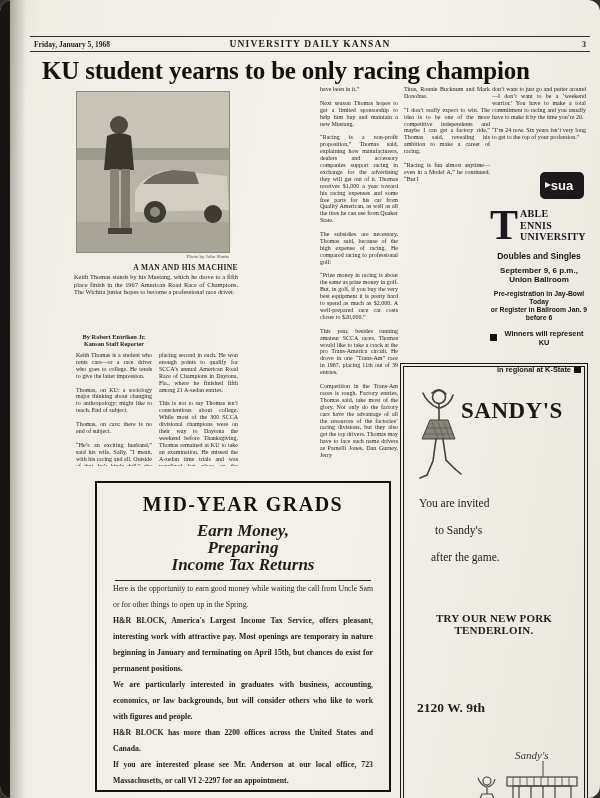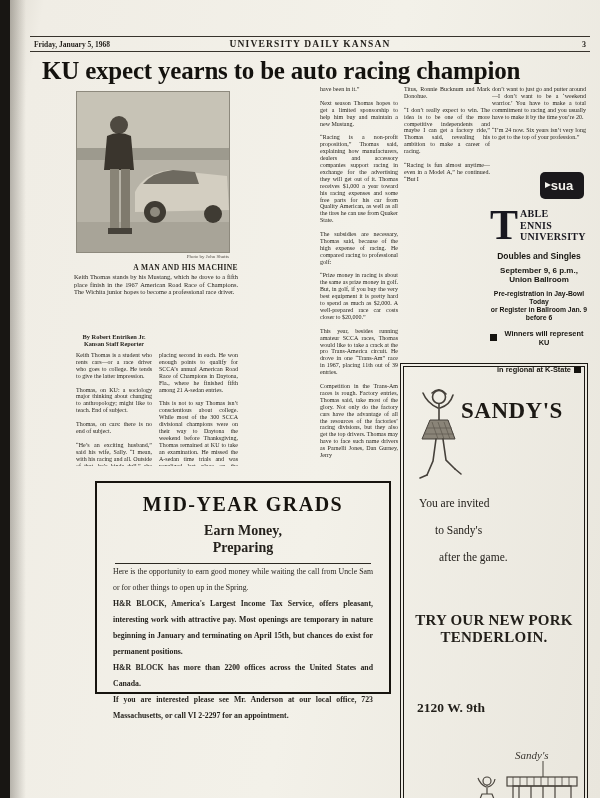--- a/index.html
+++ b/index.html
@@ -1,20 +1,20 @@
 <!DOCTYPE html>
 <html><head>
 <meta charset="utf-8">
 <style>
   * { margin:0; padding:0; box-sizing:border-box; }
   html,body { width:600px; height:798px; }
   body { background:#33302b; font-family:"Liberation Serif", serif; }
 
   #page{position:relative;width:600px;height:798px;overflow:hidden;color:#221f1a;
-        background:linear-gradient(100deg,#ddd9cf 0%,#f0ede5 6%,#f3f1e9 55%,#e9e6dd 100%);}
+        background:linear-gradient(100deg,#ddd9cf 0%,#f0ede5 6%,#f3f1e9 55%,#e9e6dd 100%);border-radius:12px;}
   .left-strip{position:absolute;left:0;top:0;width:10px;height:100%;background:#181613;}
   .left-strip::after{content:"";position:absolute;left:10px;top:0;width:16px;height:100%;
         background:linear-gradient(90deg,rgba(45,40,33,.30),rgba(45,40,33,0));}
 
   .masthead{position:absolute;left:30px;right:10px;top:36px;height:16px;
         display:grid;grid-template-columns:1fr auto 1fr;align-items:center;
         border-top:1px solid #37332c;border-bottom:1px solid #37332c;padding:0 4px;}
   .mh-date{font-size:7.5px;font-weight:bold;}
   .mh-title{font-size:9.5px;font-weight:bold;letter-spacing:1.2px;}
   .mh-page{font-size:8px;font-weight:bold;text-align:right;}
@@ -60,47 +60,47 @@
   .sua-win2{margin-top:18px;}
   .sq{display:inline-block;width:7px;height:7px;background:#15130f;flex:0 0 auto;}
 
   
   .sandys{position:absolute;left:400px;top:363px;width:188px;height:472px;
        border:1px solid #1c1914;outline:1px solid #1c1914;outline-offset:-4px;}
   .sandys-name{position:absolute;left:60px;top:34px;font-size:23px;font-weight:bold;letter-spacing:.5px;color:#1d1a15;}
   .dancer{position:absolute;left:8px;top:20px;}
   .invite{position:absolute;left:18px;top:126px;font-size:11.5px;line-height:27px;color:#24211c;}
   .invite .i2{margin-left:16px;}
-  .invite .i3{margin-left:20px;}
-  .tagline{position:absolute;left:8px;top:248px;width:170px;text-align:center;font-size:15px;font-weight:bold;letter-spacing:.2px;}
+  .invite .i3{margin-left:12px;}
+  .tagline{position:absolute;left:8px;top:248px;width:170px;text-align:center;font-size:11px;font-weight:bold;letter-spacing:.2px;}
   .address{position:absolute;left:16px;top:336px;font-size:13.5px;font-weight:bold;}
   .drivein{position:absolute;right:4px;bottom:6px;}
 
   
-  .hrb{position:absolute;left:95px;top:481px;width:296px;height:213px;border:2px solid #17140f;
+  .hrb{position:absolute;left:95px;top:481px;width:296px;height:311px;border:2px solid #17140f;
        padding:10px 16px 6px;}
   .hrb-head{text-align:center;font-size:20px;letter-spacing:1.5px;font-weight:bold;color:#17140f;}
-  .hrb-sub{text-align:center;font-size:14px;font-weight:bold;line-height:17px;margin-top:6px;}
+  .hrb-sub{text-align:center;font-size:17px;font-weight:bold;line-height:17px;margin-top:6px;font-style:italic;}
   .hrb-rule{border:none;border-top:1px solid #2c2922;margin:7px 2px 0;}
   .hrb p{font-size:7.8px;line-height:16px;text-align:justify;margin-top:0;}
   .hrb p.b{font-weight:bold;}
 </style>
 </head>
 <body>
 
 <div id="page">
   <div class="left-strip"></div>
 
   <header class="masthead">
     <span class="mh-date">Friday, January 5, 1968</span>
     <span class="mh-title">UNIVERSITY DAILY KANSAN</span>
     <span class="mh-page">3</span>
   </header>
 
-  <h1 class="headline">KU expect yearns to be auto racing champion</h1>
+  <h1 class="headline">KU student yearns to be only racing champion</h1>
 
   <figure class="photo">
     <svg viewBox="0 0 152 160" width="152" height="160">
       <rect width="152" height="160" fill="#b7b3a7"></rect>
       <rect width="152" height="62" fill="#c7c3b6"></rect>
       <rect y="56" width="152" height="12" fill="#9d9a8e"></rect>
       <rect y="130" width="152" height="30" fill="#a8a498"></rect>
       <path d="M58 100 q8 -18 34 -22 l58 6 l2 34 l-94 2 z" fill="#d3cec1"></path>
       <path d="M66 92 q10 -12 30 -14 l22 2 l4 12 z" fill="#6e6a60"></path>
       <ellipse cx="78" cy="120" rx="11" ry="11" fill="#3f3b33"></ellipse>
@@ -251,20 +251,22 @@
         <line x1="96" y1="34" x2="96" y2="43"></line>
       </g>
     </svg>
   </section>
 
   <section class="hrb">
     <div class="hrb-head">MID-YEAR GRADS</div>
     <div class="hrb-sub">
       <div>Earn Money,</div>
       <div>Preparing</div>
+      <div>Income Tax Returns</div>
     </div>
     <hr class="hrb-rule">
     <p>Here is the opportunity to earn good money while waiting the call from Uncle Sam or for other things to open up in the Spring.</p>
     <p class="b">H&amp;R BLOCK, America's Largest Income Tax Service, offers pleasant, interesting work with attractive pay. Most openings are temporary in nature beginning in January and terminating on April 15th, but chances do exist for permanent positions.</p>
+    <p class="b">We are particularly interested in graduates with business, accounting, economics, or law backgrounds, but will consider others who like to work with figures and people.</p>
     <p class="b">H&amp;R BLOCK has more than 2200 offices across the United States and Canada.</p>
     <p class="b">If you are interested please see Mr. Anderson at our local office, 723 Massachusetts, or call VI 2-2297 for an appointment.</p>
   </section>
 </div>
 
 </body></html>

